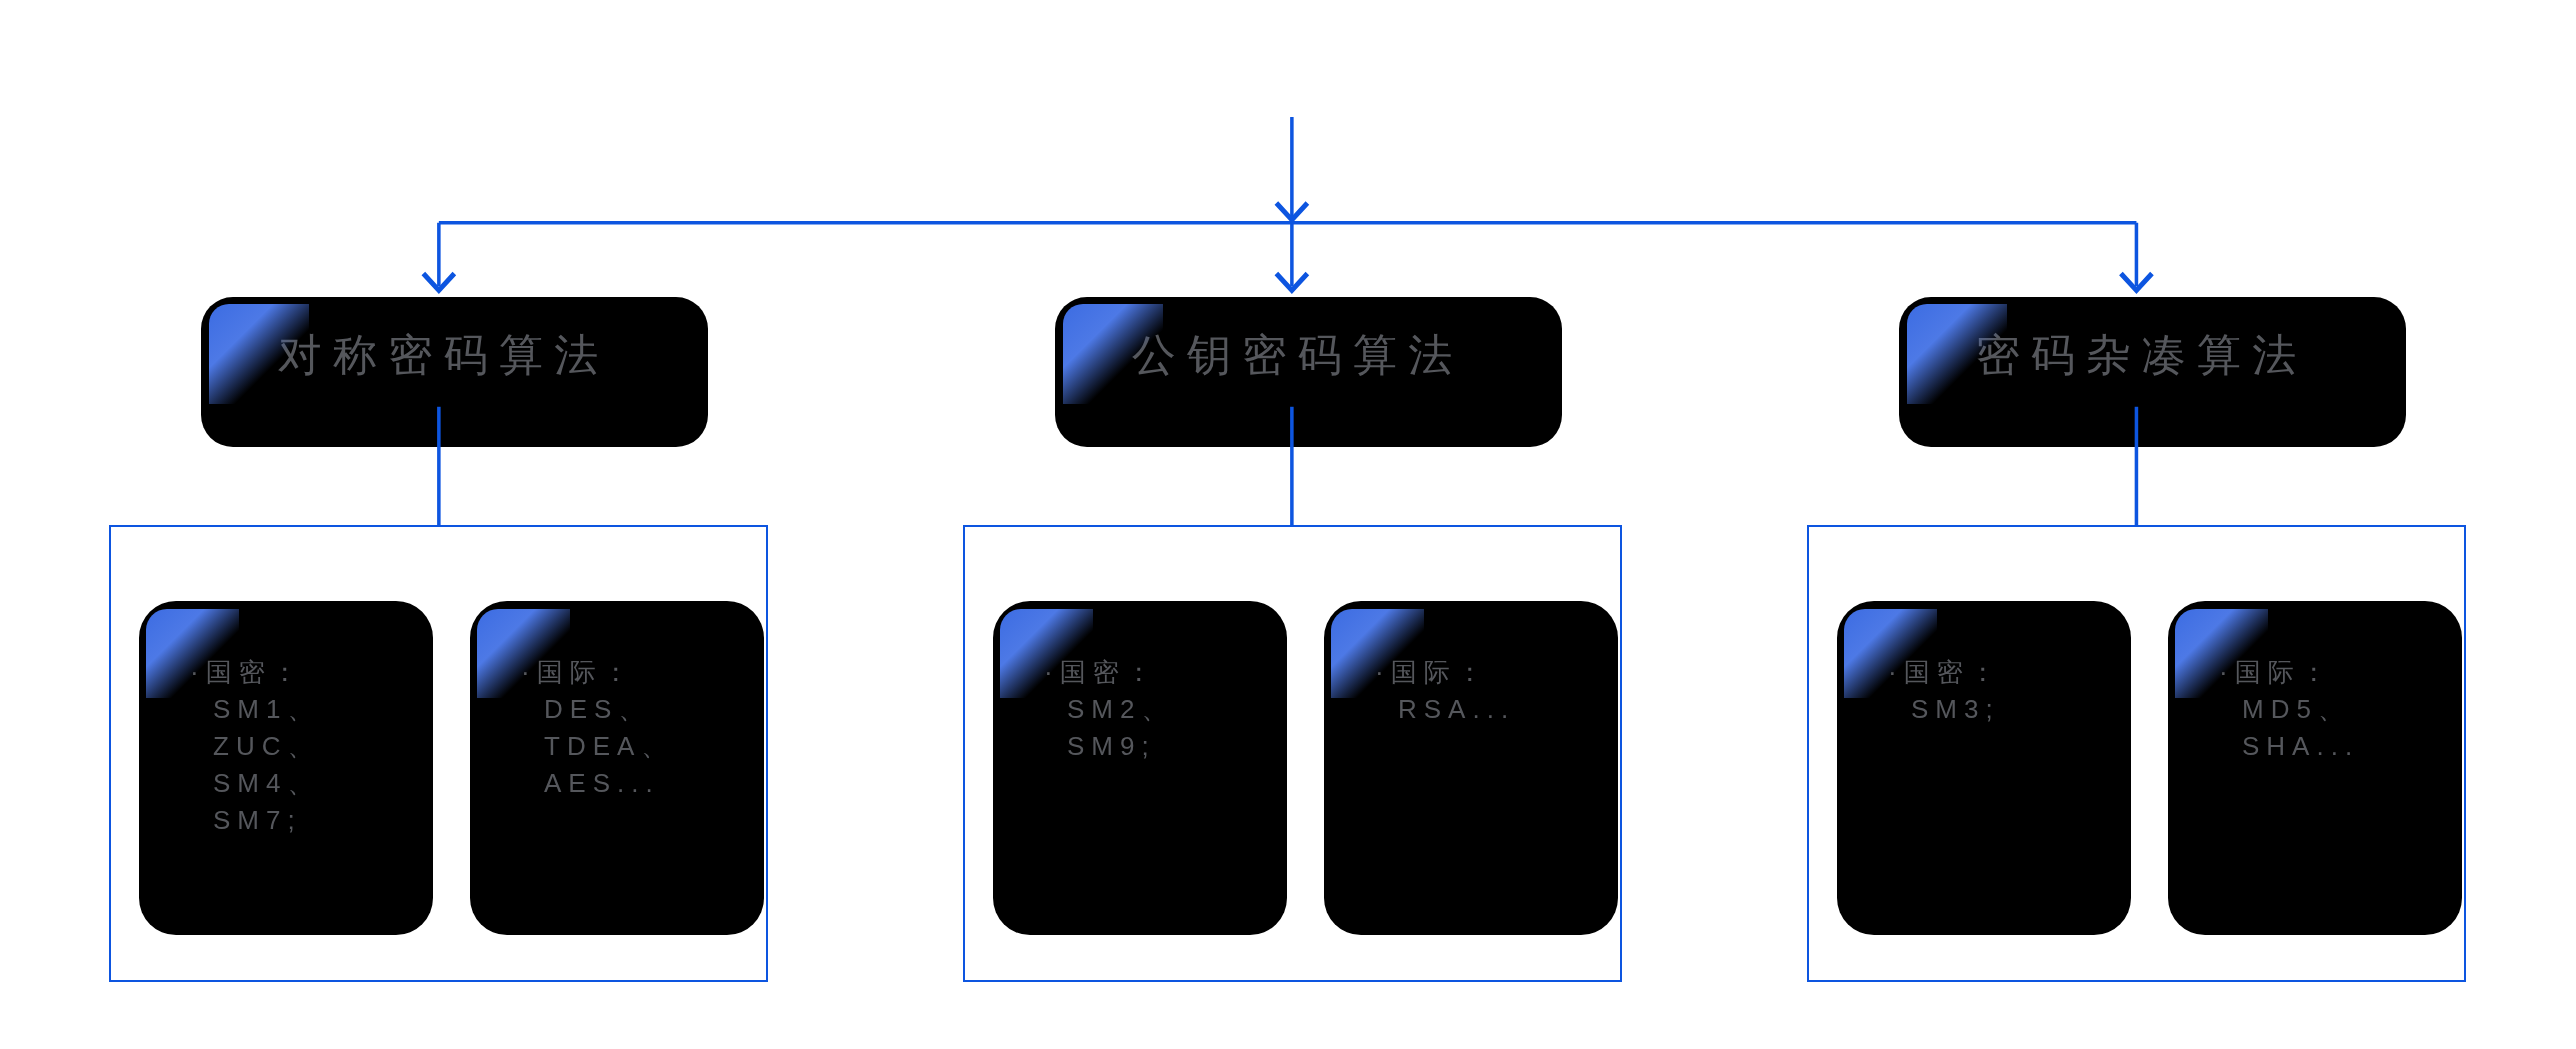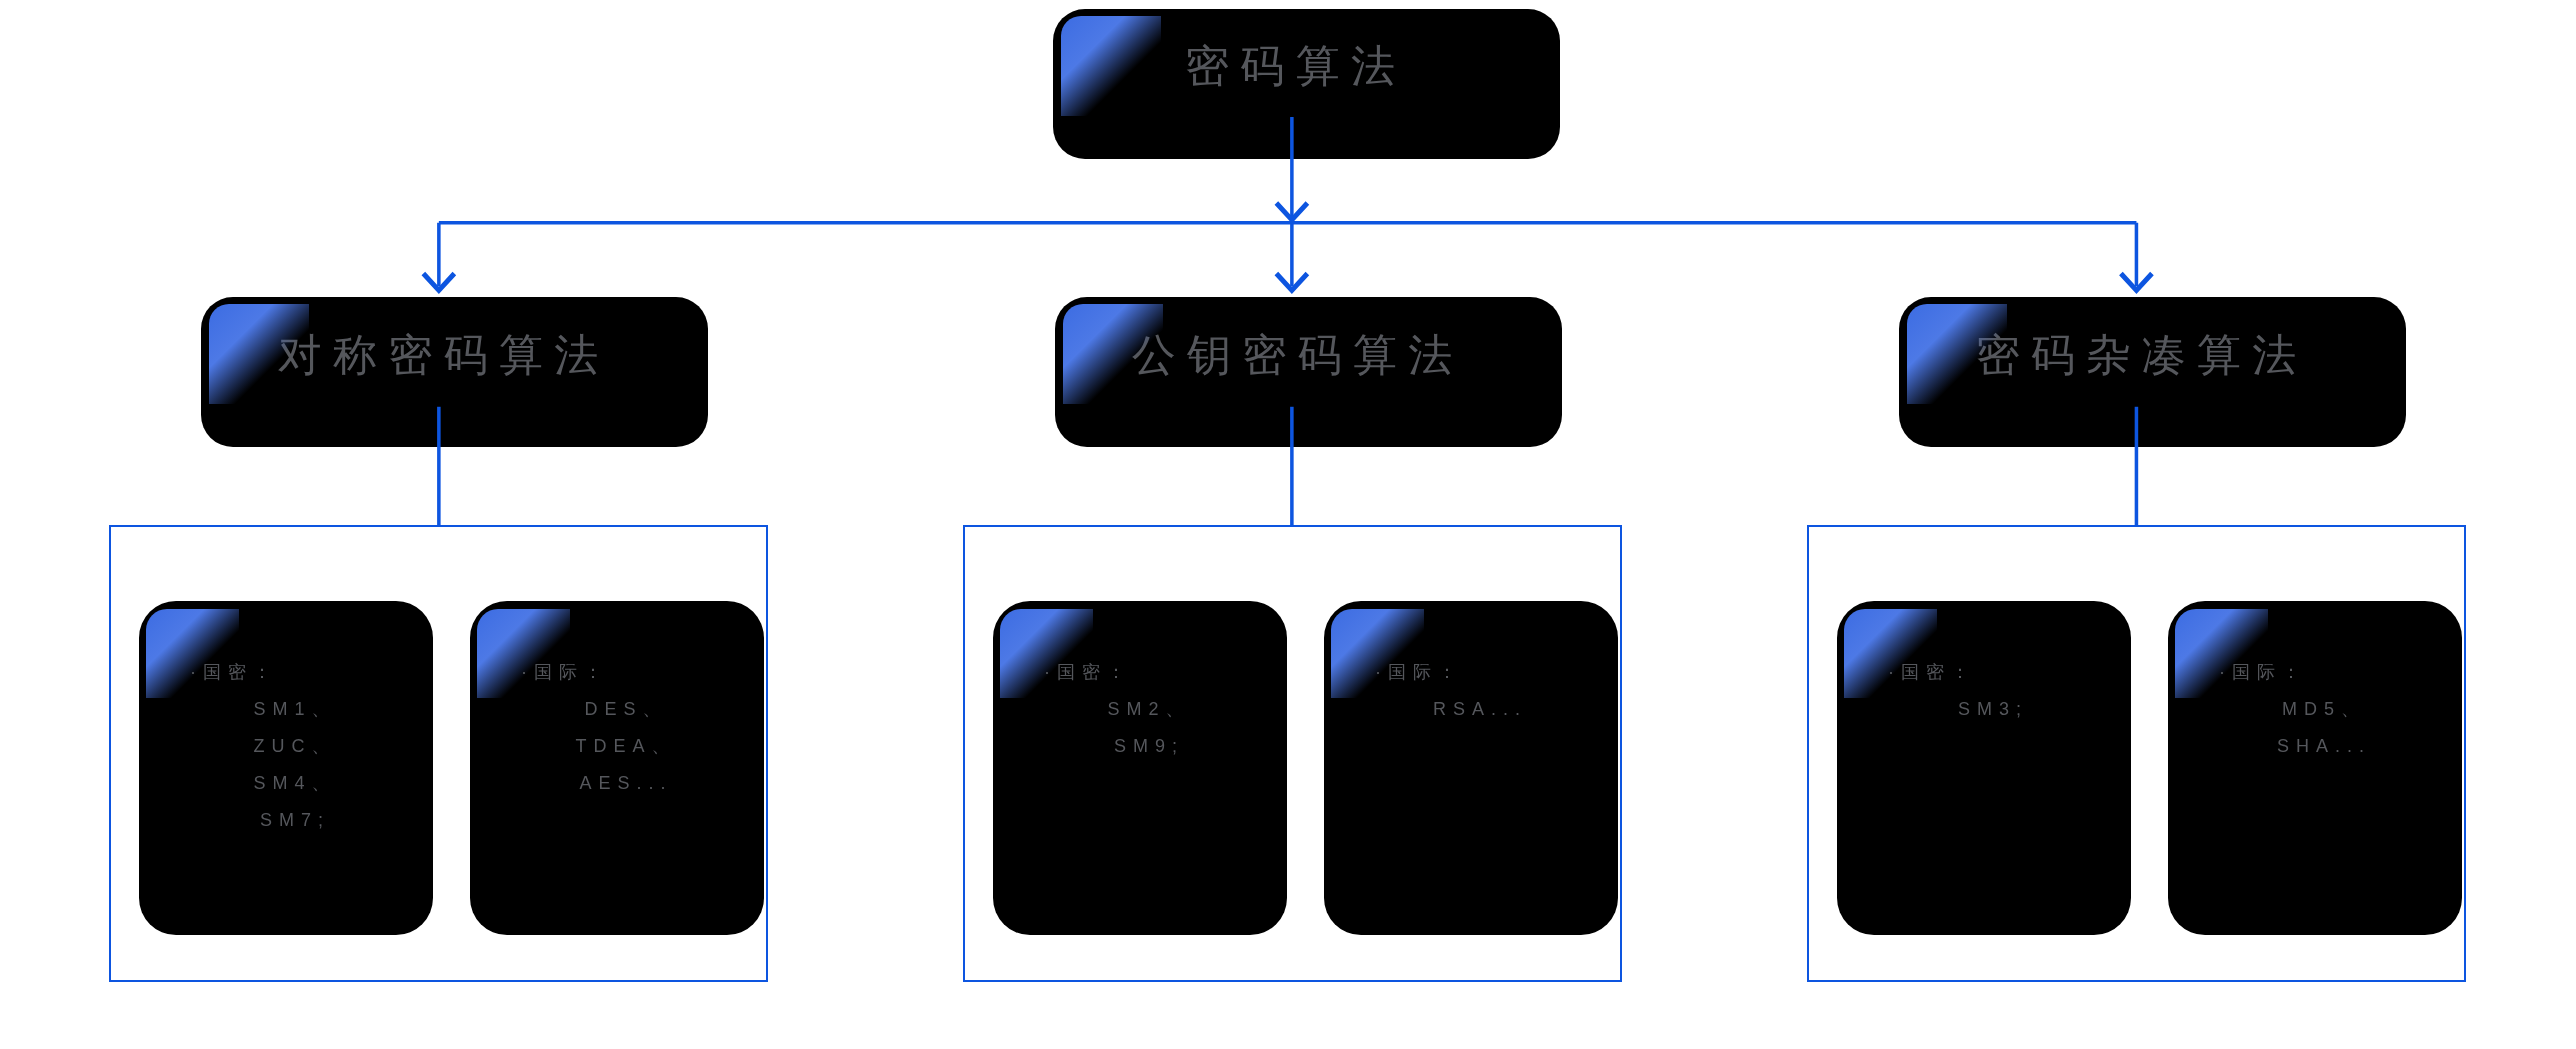--- a/index.html
+++ b/index.html
@@ -64,49 +64,44 @@
   }
   .leaf .corner{
     width:93px;height:89px;
     border-top-left-radius:21px;
     background:linear-gradient(135deg,#3c6ce2 0%,#4d79e6 32%,rgba(215,218,230,0) 63%);
   }
   .leaf-text{
     position:absolute;left:0;top:0;right:0;
     padding:45px 14px 0 44px;
     color:#55575c;
-    font-size:18px;
+    font-size:26px;
     line-height:37px;
     letter-spacing:7px;
     white-space:nowrap;
   }
-  .leaf-text div:not(:first-child){padding-left:23px;text-align:center;}
+  .leaf-text div:not(:first-child){padding-left:23px;}
   
   .group{
     position:absolute;
     top:525px;height:457px;width:659px;
     border:2.8px solid #0d55e0;
     box-sizing:border-box;
     background:#ffffff;
     z-index:4;
   }
   .group .leaf{top:82px;}
   .leaf.pos-a{left:35px;}
   .leaf.pos-b{left:366px;}
 </style>
 </head>
 <body>
 
 <div class="canvas">
 
-  <div class="card node" style="left:1061px;top:15.5px;">
-    <span class="shadow"></span>
-    <span class="corner"></span>
-    <span class="node-label">密码算法</span>
-  </div>
 
   <div class="card node" style="left:209px;top:304px;">
     <span class="shadow"></span>
     <span class="corner"></span>
     <span class="node-label">对称密码算法</span>
   </div>
 
   <div class="card node" style="left:1063px;top:304px;">
     <span class="shadow"></span>
     <span class="corner"></span>

